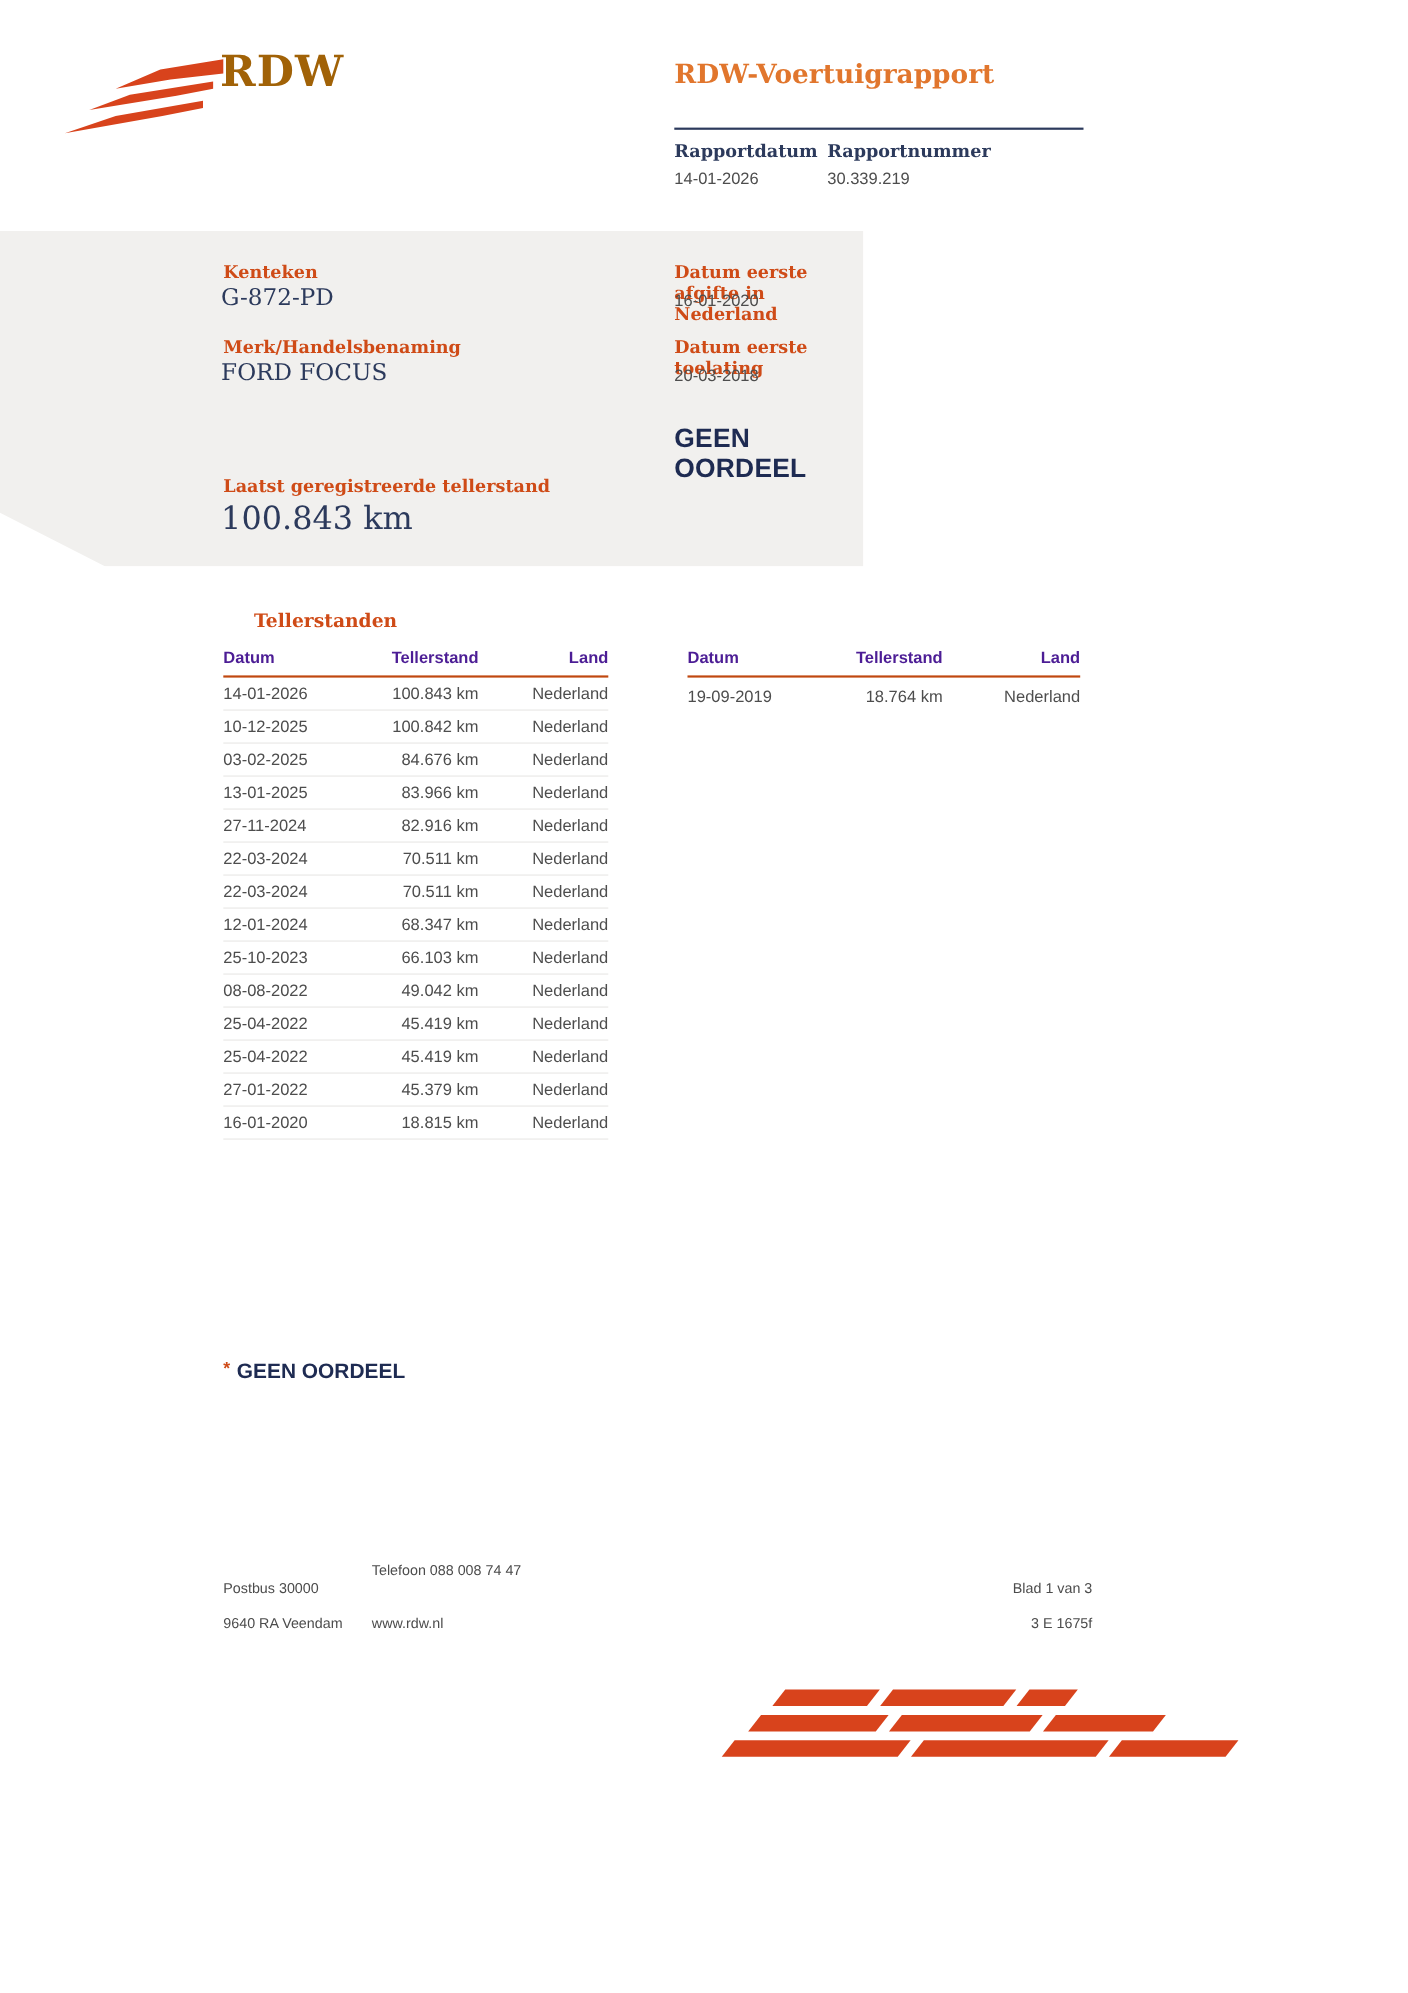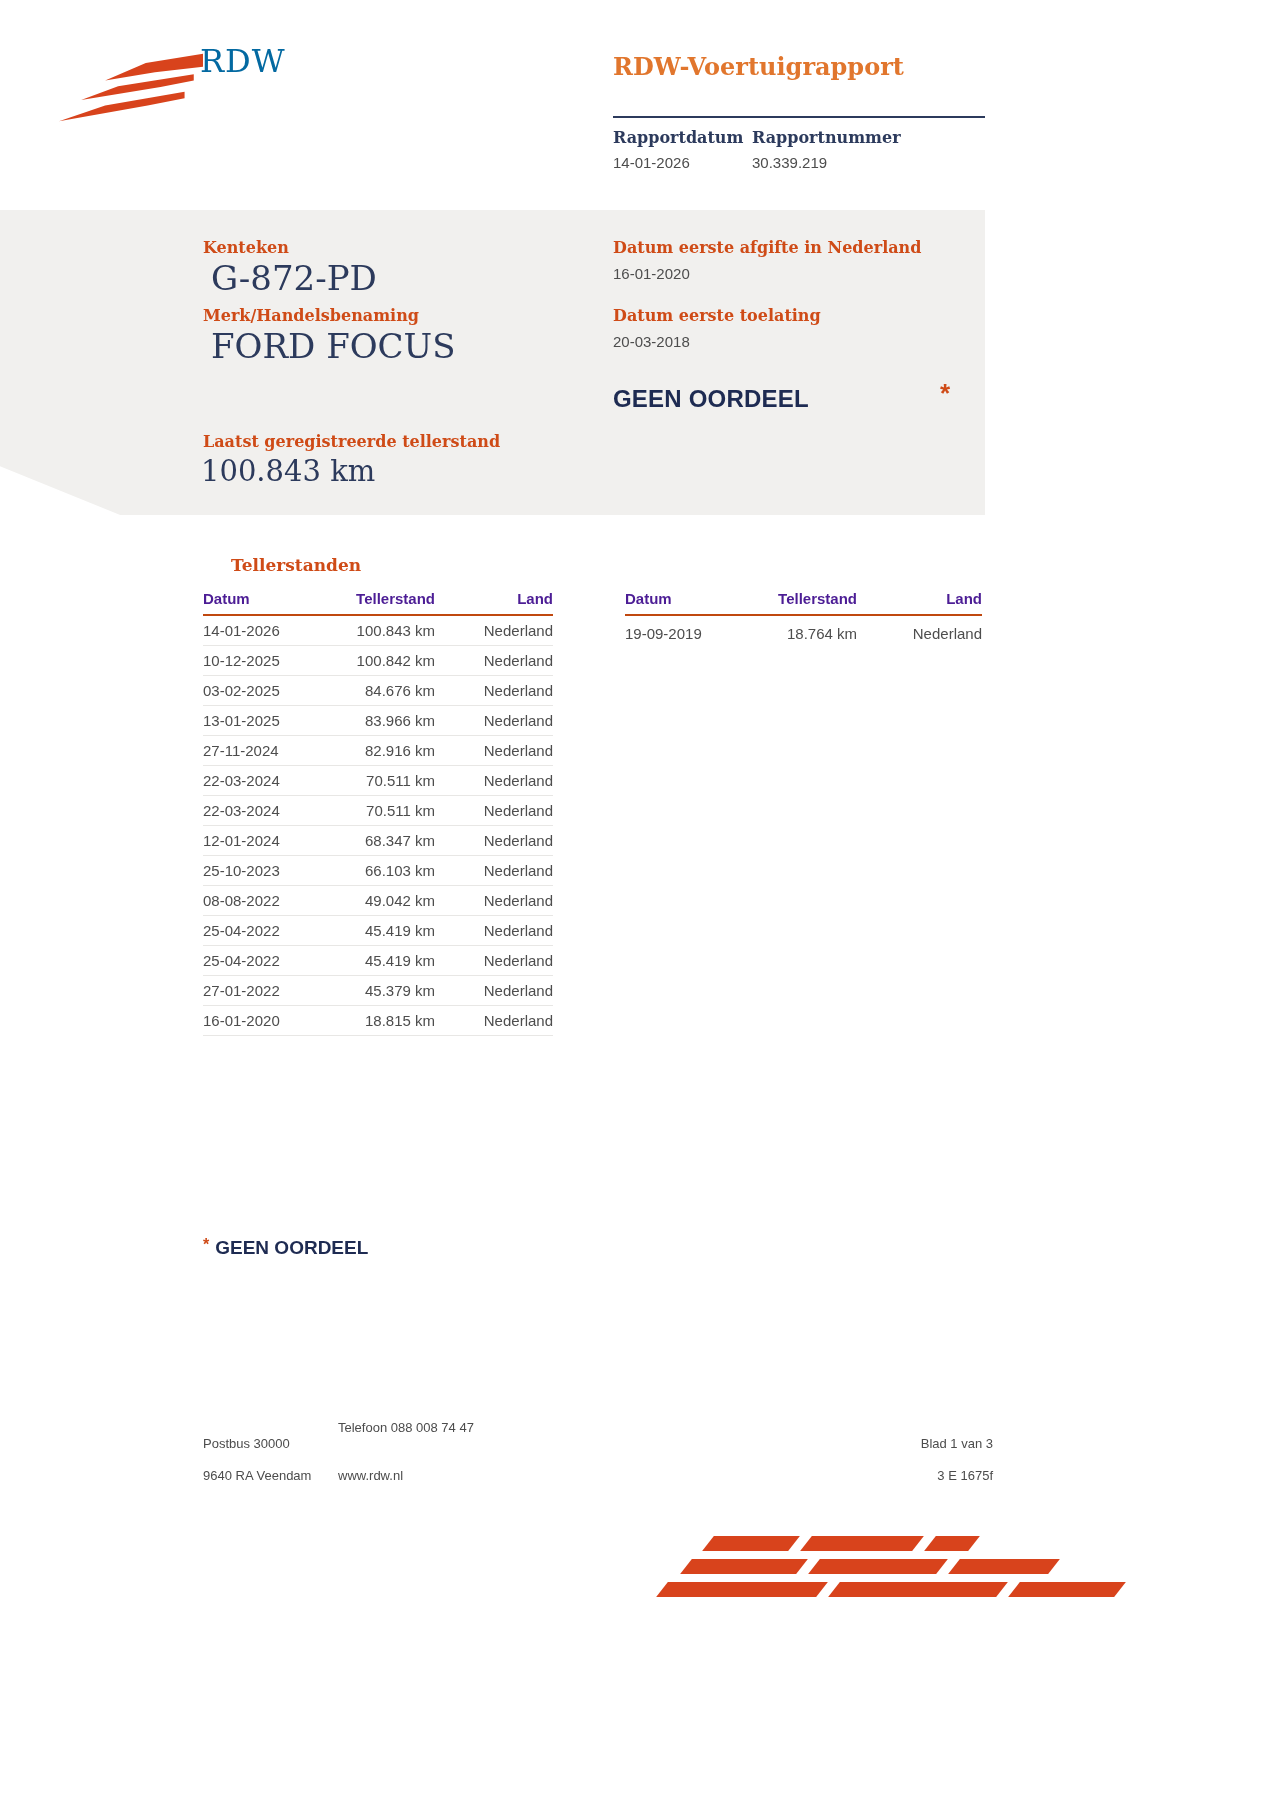--- a/index.html
+++ b/index.html
@@ -2,32 +2,32 @@
 <html><head>
 <meta charset="utf-8">
 <style>
   * { margin:0; padding:0; box-sizing:border-box; }
   html,body { background:#ffffff; }
   body { font-family:"Liberation Sans", sans-serif; }
   .page { position:relative; width:1280px; height:1812px; background:#ffffff; overflow:hidden; }
   .abs { position:absolute; }
 
   
-  .logo-text { position:absolute; left:200px; top:42px; font-family:"DejaVu Serif",serif; font-weight:400; font-size:32px; color:#0369a1; letter-spacing:1px; }
+  .logo-text { position:absolute; left:200px; top:42px; font-family:"DejaVu Serif",serif; font-weight:700; font-size:39px; color:#a16207; letter-spacing:1px; }
   .wing-svg { position:absolute; left:56px; top:52px; }
   .report-title { position:absolute; left:613px; top:52px; font-family:"DejaVu Serif",serif; font-weight:600; font-size:24px; color:#e1762d; }
   .title-rule { position:absolute; left:613px; top:116px; width:372px; height:2px; background:#2c3a5c; }
   .hlabel { font-family:"DejaVu Serif",serif; font-weight:700; font-size:16px; color:#2c3a5c; }
   .hvalue { font-size:15px; color:#4d4d4d; }
 
   
-  .panel { left:0; top:210px; width:985px; height:305px; background:#f1f0ee;
+  .panel { left:0; top:210px; width:785px; height:305px; background:#f1f0ee;
            clip-path:polygon(0 0, 100% 0, 100% 100%, 12.2% 100%, 0 84%); }
   .plabel { position:absolute; font-family:"DejaVu Serif",serif; font-weight:700; font-size:16px; color:#cf4b17; }
-  .pvalue-big { position:absolute; font-family:"DejaVu Serif",serif; font-size:34px; color:#2c3a5c;margin-left:10px; }
+  .pvalue-big { position:absolute; font-family:"DejaVu Serif",serif; font-size:21px; color:#2c3a5c; }
   .pvalue-sm { position:absolute; font-size:15px; color:#4d4d4d; }
   .oordeel { position:absolute; font-size:24px; font-weight:bold; color:#1e2b52; letter-spacing:0.2px; }
   .oordeel-ast { position:absolute; font-size:26px; font-weight:bold; color:#cf4b17; }
   .km-big { position:absolute; font-family:"DejaVu Serif",serif; font-size:29px; color:#2c3a5c; }
 
   
   .section-title { font-family:"DejaVu Serif",serif; font-weight:700; font-size:17px; color:#cf4b17; }
   .table { font-size:15px; }
   .thead, .trow { display:grid; grid-template-columns:128px 104px 1fr; align-items:center; }
   .thead { padding-bottom:7px; border-bottom:2px solid #c0480f; }

